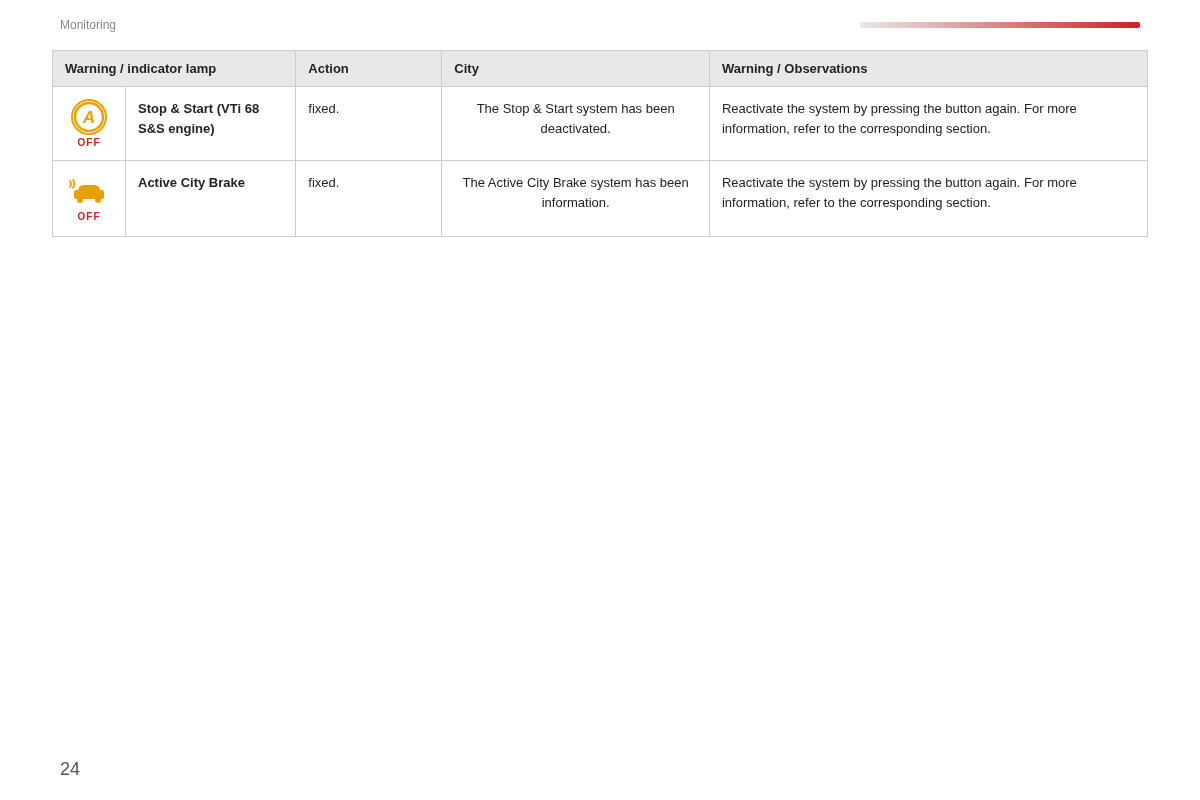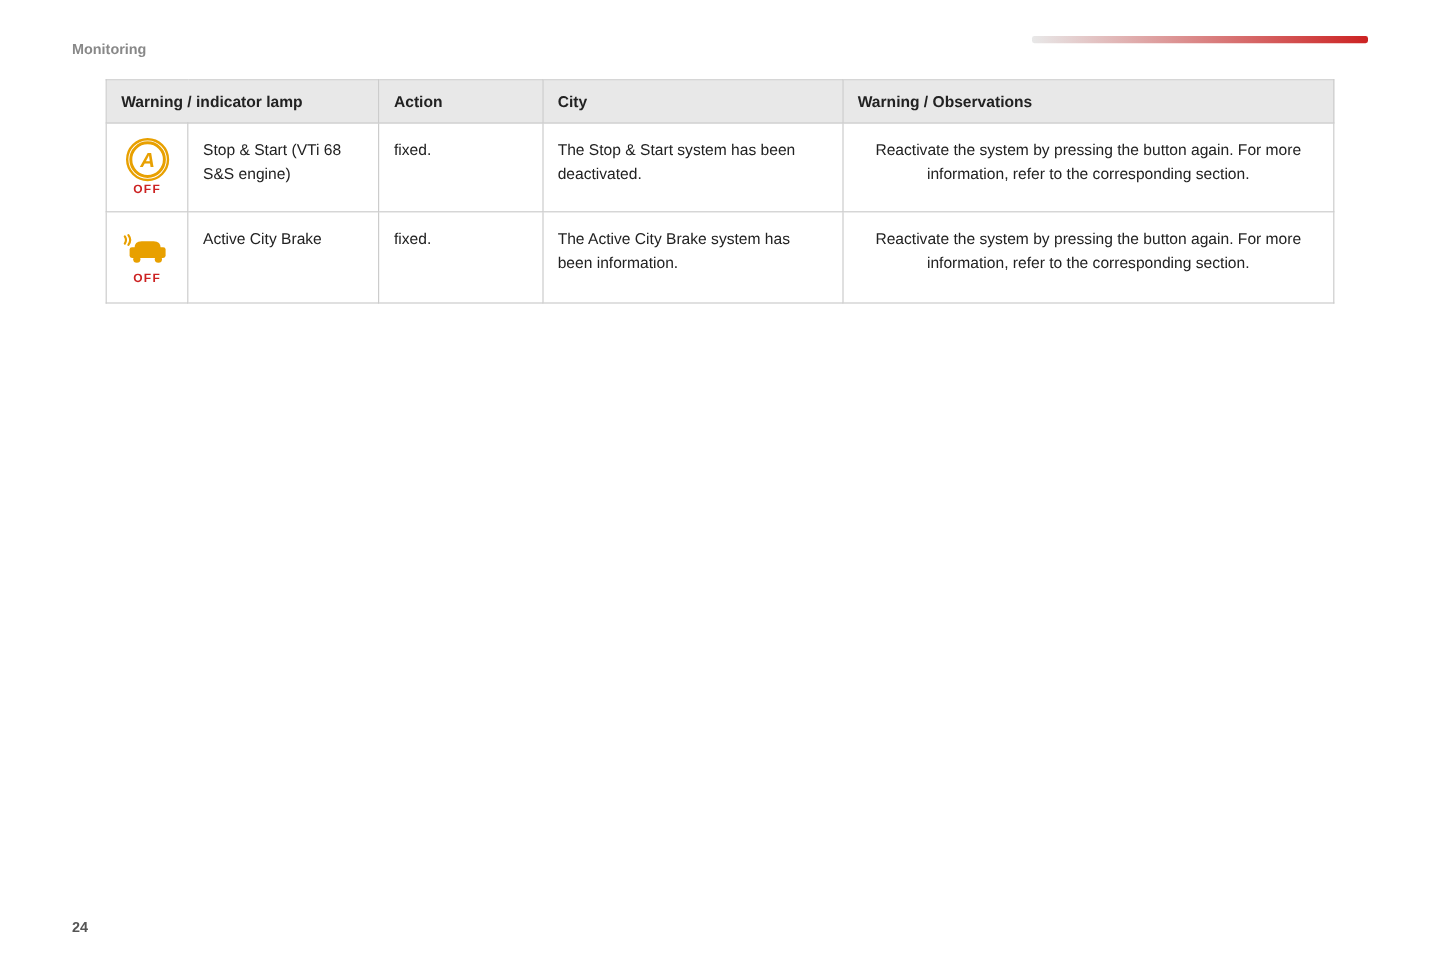--- a/index.html
+++ b/index.html
@@ -19,33 +19,32 @@
       display: flex;
       justify-content: space-between;
       align-items: center;
       padding: 18px 60px 0 60px;
       margin-bottom: 18px;
     }
 
     .header-title {
       font-size: 12px;
       color: #888;
-      font-weight: bold;
-      margin-top: 16px;
+      font-weight: normal;
     }
 
     .header-bar {
       width: 280px;
       height: 6px;
       background: linear-gradient(to right, #e8e8e8, #cc2222);
       border-radius: 2px;
     }
 
     .content {
-      padding: 0 88px;
+      padding: 0 52px;
       border-radius: 27px;
     }
 
     table {
       width: 100%;
       border-collapse: collapse;
       border: 1px solid #ccc;
     }
 
     thead tr {
@@ -70,34 +69,34 @@
 
     .icon-cell {
       width: 60px;
       text-align: center;
       padding: 12px 8px;
       vertical-align: middle;
     }
 
     .name-cell {
       width: 140px;
-      font-weight: normal;
+      font-weight: bold;
     }
 
     .state-cell {
       width: 120px;
     }
 
     .cause-cell {
       width: 220px;
+      text-align: center;
     }
 
     .action-cell {
       width: 360px;
-      text-align: center;
     }
 
     .stop-start-icon {
       display: flex;
       flex-direction: column;
       align-items: center;
       justify-content: center;
       line-height: 1;
     }
 
@@ -135,23 +134,23 @@
       font-weight: bold;
       color: #cc2222;
       letter-spacing: 1px;
       margin-top: 2px;
     }
 
     .page-number {
       position: absolute;
       bottom: 20px;
       left: 60px;
-      font-size: 12px;
+      font-size: 18px;
       color: #555;
-      font-weight: bold;
+      font-weight: normal;
     }
   </style>
 </head>
 <body>
 
 <div class="page-header">
   <span class="header-title">Monitoring</span>
   <div class="header-bar"></div>
 </div>
 

